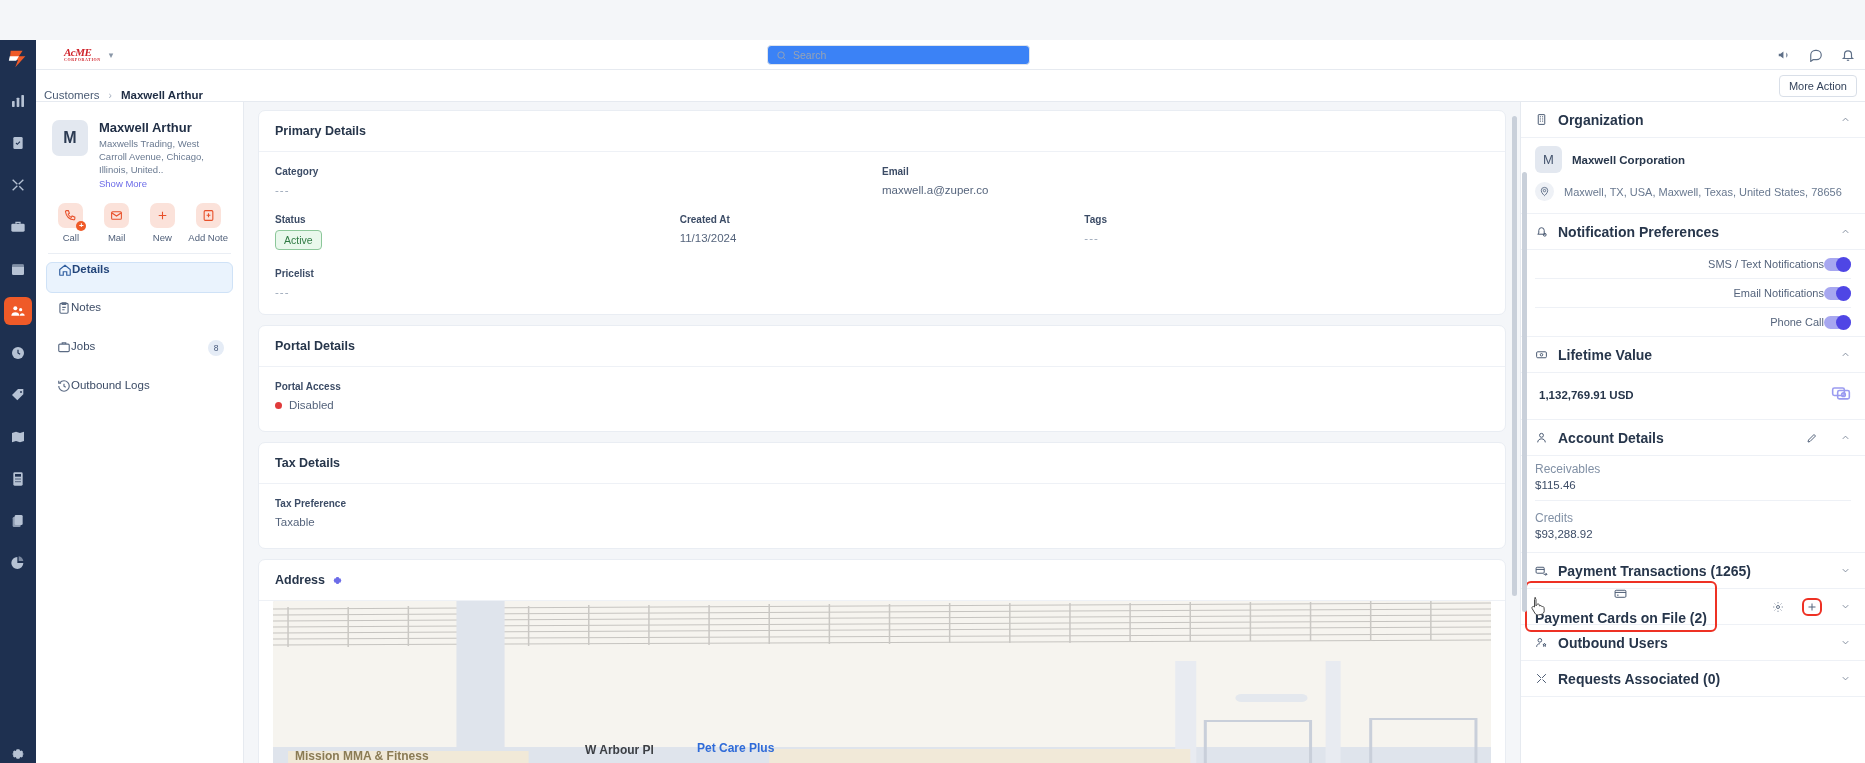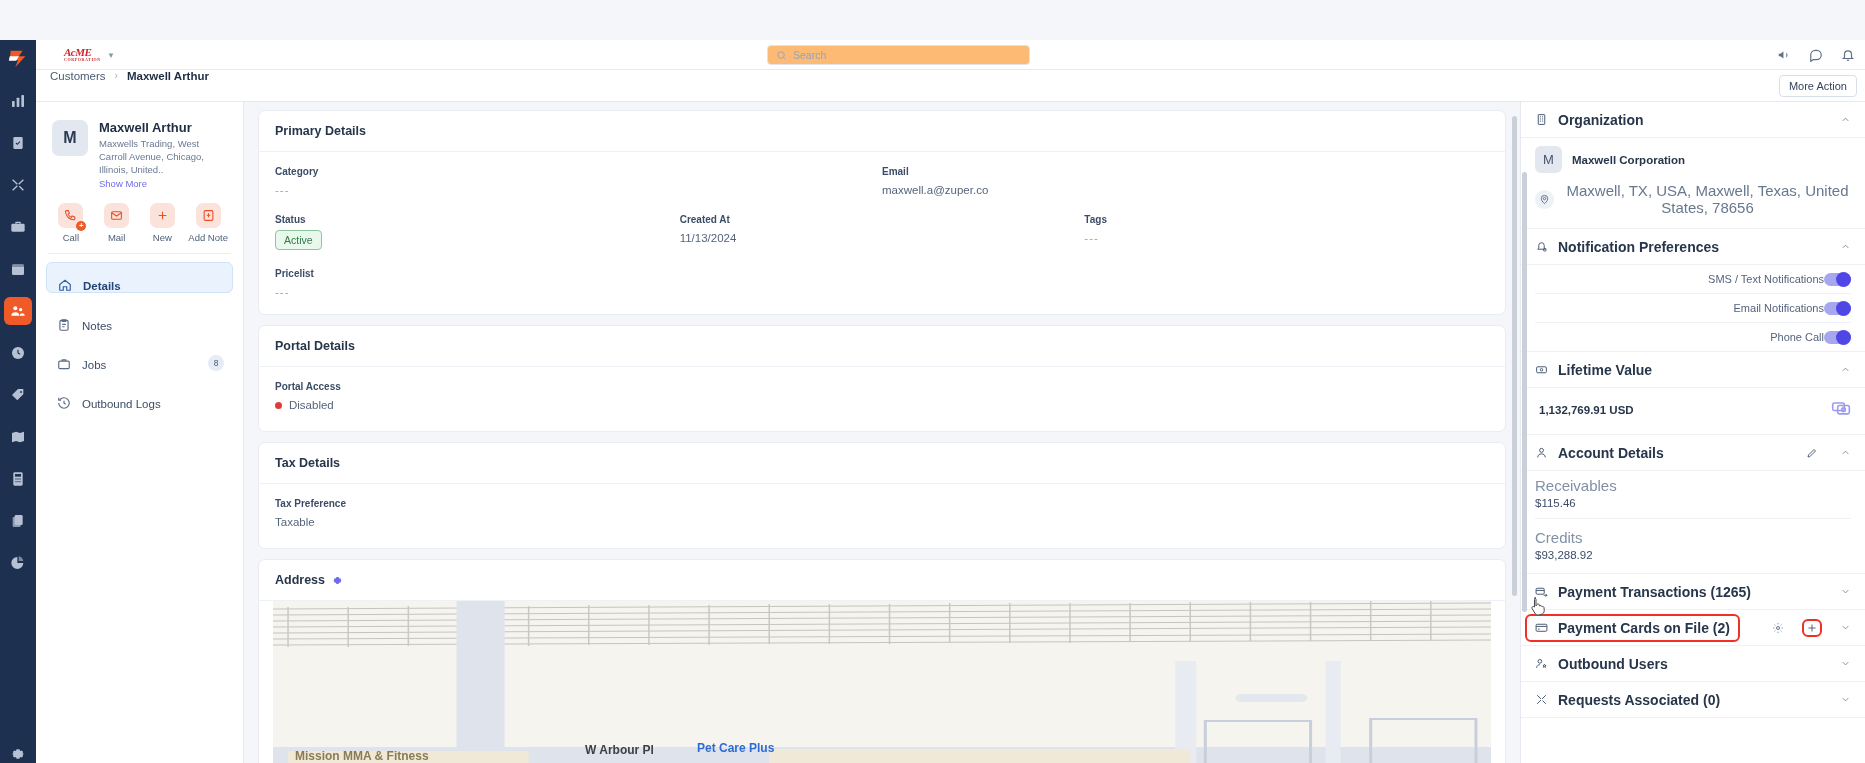--- a/index.html
+++ b/index.html
@@ -40,35 +40,35 @@
   .brand-logo {
     font-family: "Liberation Serif", serif;
     font-weight: bold; font-style: italic;
     color: #d0232b; font-size: 11px; letter-spacing: -0.5px; line-height: 1;
   }
   .brand-logo small { display:block; font-size: 4px; letter-spacing: 0.6px; font-style: normal; }
   .chev-sm { color:#8a97a8; font-size: 9px; }
   .search-wrap { position: absolute; left: 731px; top: 5px; width: 263px; height: 20px; }
   .search-box {
     width: 100%; height: 100%; border: 1px solid #dfe4ec; border-radius: 4px;
-    background: #fdba74; display: flex; align-items: center; padding: 0 8px; gap: 6px;
+    background: #3b82f6; display: flex; align-items: center; padding: 0 8px; gap: 6px;
   }
   .search-box svg { width: 11px; height: 11px; color: #97a3b4; flex:0 0 11px;}
   .search-box input {
     border: none; outline: none; background: transparent; font-size: 10.5px;
     color: #27364b; width: 100%; font-family: inherit;
   }
   .search-box input::placeholder { color: #97a3b4; }
   .top-right { position:absolute; right: 10px; top:0; height:30px; display:flex; align-items:center; gap:18px; }
   .top-right svg { width: 14px; height: 14px; color: #5e6f87; }
 
   
   .crumbbar {
     height: 32px; background:#fff; border-bottom: 1px solid #e6eaf0;
-    display:flex; align-items:flex-start; padding-left: 14px; position: relative; flex:0 0 32px;
+    display:flex; align-items:flex-end; padding-left: 8px; position: relative; flex:0 0 32px;
   }
   .crumb { font-size: 11.5px; color:#4a5b74; }
   .crumb.sep { margin: 0 9px; color:#a6b0c0; font-size:10px; }
   .crumb.current { color:#1f2d44; font-weight: 600; }
   .more-actions {
     position:absolute; right: 8px; top: 5px; height: 22px;
     border:1px solid #d9dfe8; border-radius: 4px; background:#fff;
     font-size: 11px; color:#35445c; display:flex; align-items:center; padding: 0 9px; white-space:nowrap;
   }
 
@@ -97,21 +97,21 @@
     color:#e8502a; position: relative;
   }
   .quick-ic svg { width: 13px; height: 13px; }
   .quick-ic .plus-badge {
     position:absolute; right:-3px; bottom:-3px; width:10px; height:10px; border-radius:50%;
     background:#ef5a28; color:#fff; font-size:8px; line-height:10px; text-align:center; font-weight:700;
   }
   .quick-lb { font-size: 9.5px; color:#50607a; margin-top: 4px; }
   .cust-div { height:1px; background:#eaeef4; margin: 2px 2px 8px 2px; }
   .nav-item {
-    display:flex; align-items:flex-end; gap:11px; height: 31px; border-radius: 6px;
+    display:flex; align-items:flex-start; height: 31px; border-radius: 6px;
     padding: 0 11px; margin-bottom: 8px; font-size: 11.5px; color:#3c4c66; position: relative;
   }
   .nav-item svg { width:14px; height:14px; color:#5b6b84; flex:0 0 14px;}
   .nav-item.active { background:#eaf3fd; border:1px solid #cfe2f7; color:#23457a; font-weight:600; }
   .nav-item.active svg { color:#2f5d9e; }
   .nav-badge {
     position:absolute; right: 9px; width:16px; height:16px; border-radius:50%;
     background:#e5ecf6; color:#46587a; font-size:8.5px; display:flex; align-items:center; justify-content:center;
   }
 
@@ -163,37 +163,37 @@
   .org-av {
     width:27px; height:27px; border-radius:6px; background:#e3e8f0; color:#46566f;
     display:flex;align-items:center;justify-content:center;font-size:13px; flex:0 0 27px;
   }
   .org-name { font-size: 11.5px; font-weight:700; color:#27364b; }
   .org-addr-row { display:flex; align-items:center; gap:10px; margin-top: 9px; }
   .pin {
     width:19px;height:19px;border-radius:50%;background:#eef1f6;display:flex;align-items:center;justify-content:center;flex:0 0 19px;
   }
   .pin svg { width:11px;height:11px;color:#5b6b84; }
-  .org-addr { font-size: 15px; color:#68788f;text-align:center; }
+  .org-addr { font-size: 11px; color:#68788f; }
   .pref-row { display:flex; align-items:center; height: 28px; padding: 0 14px; }
   .pref-lb { font-size: 11px; color:#55647c; flex:1 1 auto;text-align:right; }
   .toggle { width: 27px; height: 13px; border-radius: 8px; background:#a7a7f0; position:relative; flex:0 0 27px;}
   .toggle::after {
     content:''; position:absolute; right:0; top:-1px; width:15px; height:15px; border-radius:50%;
     background:#4f46e5;
   }
   .ltv-row { display:flex; align-items:center; padding: 10px 14px 12px 18px; }
   .ltv-val { font-size:11.5px; font-weight:700; color:#27364b; flex:1 1 auto; }
   .ltv-ic svg { width:20px; height:20px; color:#9a9bf0; }
   .acct-row { padding: 6px 14px 2px 14px; }
-  .acct-lb { font-size:15px; color:#8190a5; }
+  .acct-lb { font-size:12px; color:#8190a5; }
   .acct-val { font-size:11.5px; color:#3c4c66; margin-top:3px; }
   .acct-hr { height:1px; background:#eef1f6; margin: 9px 0 0 0; }
 
-  .hl-box { outline: 2.5px solid #ee3124; border-radius: 4px; }
+  .hl-box { outline: 2.5px solid #ee3124; border-radius: 4px; flex-direction: column; }
   .hl-plus {
     outline: 2.5px solid #ee3124; border-radius: 4px; padding: 1px 2px;
   }
   .cursor { position:absolute; left: 1530px; top: 556px; width: 18px; height: 22px; pointer-events:none;}
   .rscroll { position:absolute; left: 1px; top: 70px; width:5px; height: 440px; background:#c9d0da; border-radius:3px;}
 </style>
 </head>
 <body>
 
 <div class="app">

